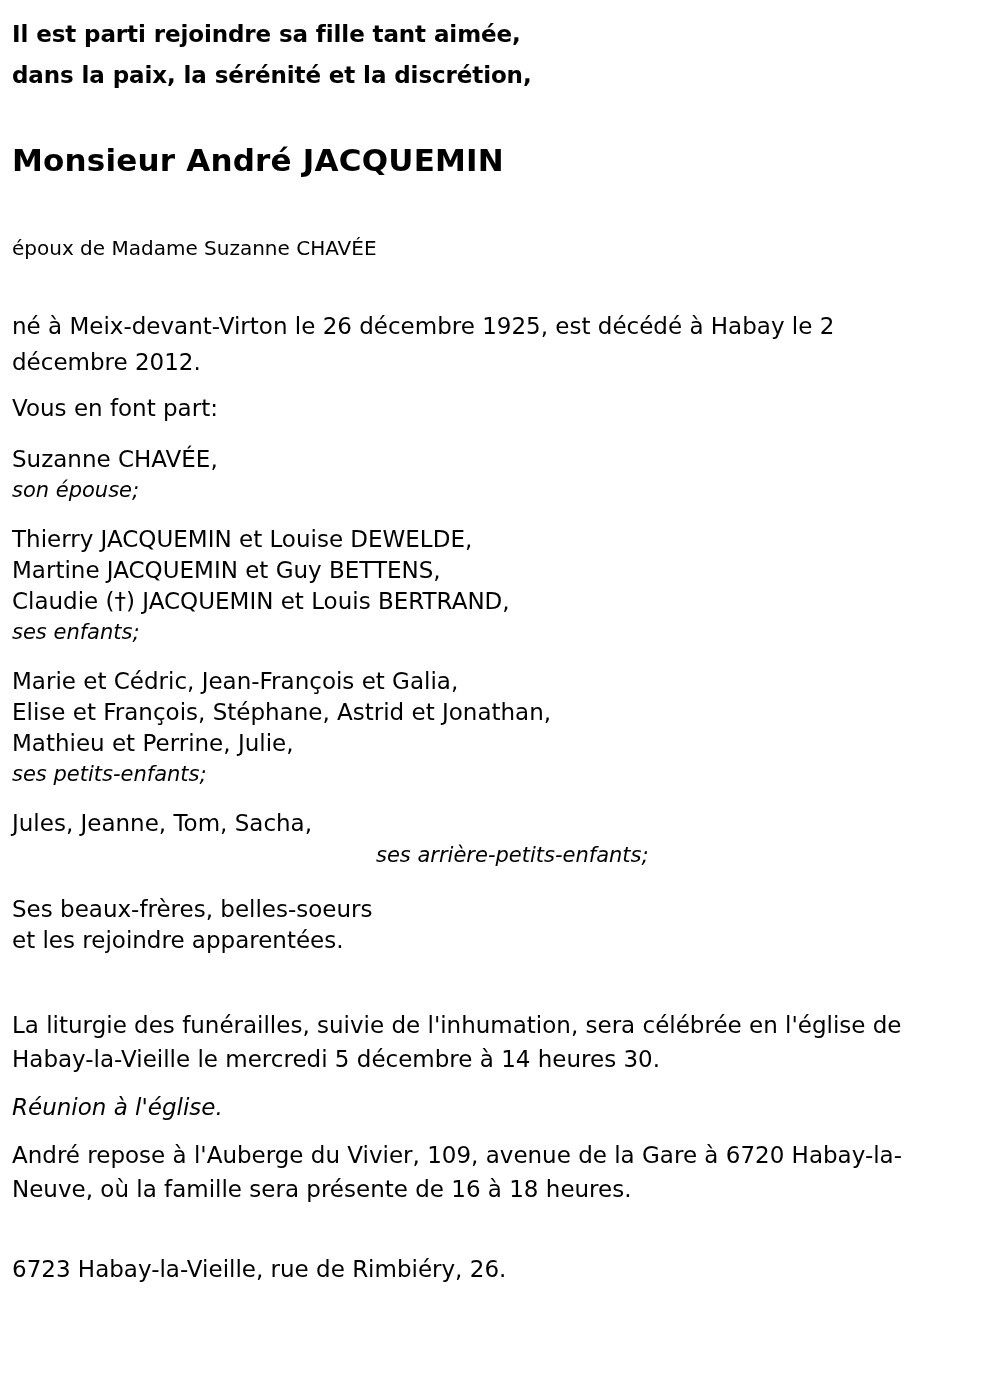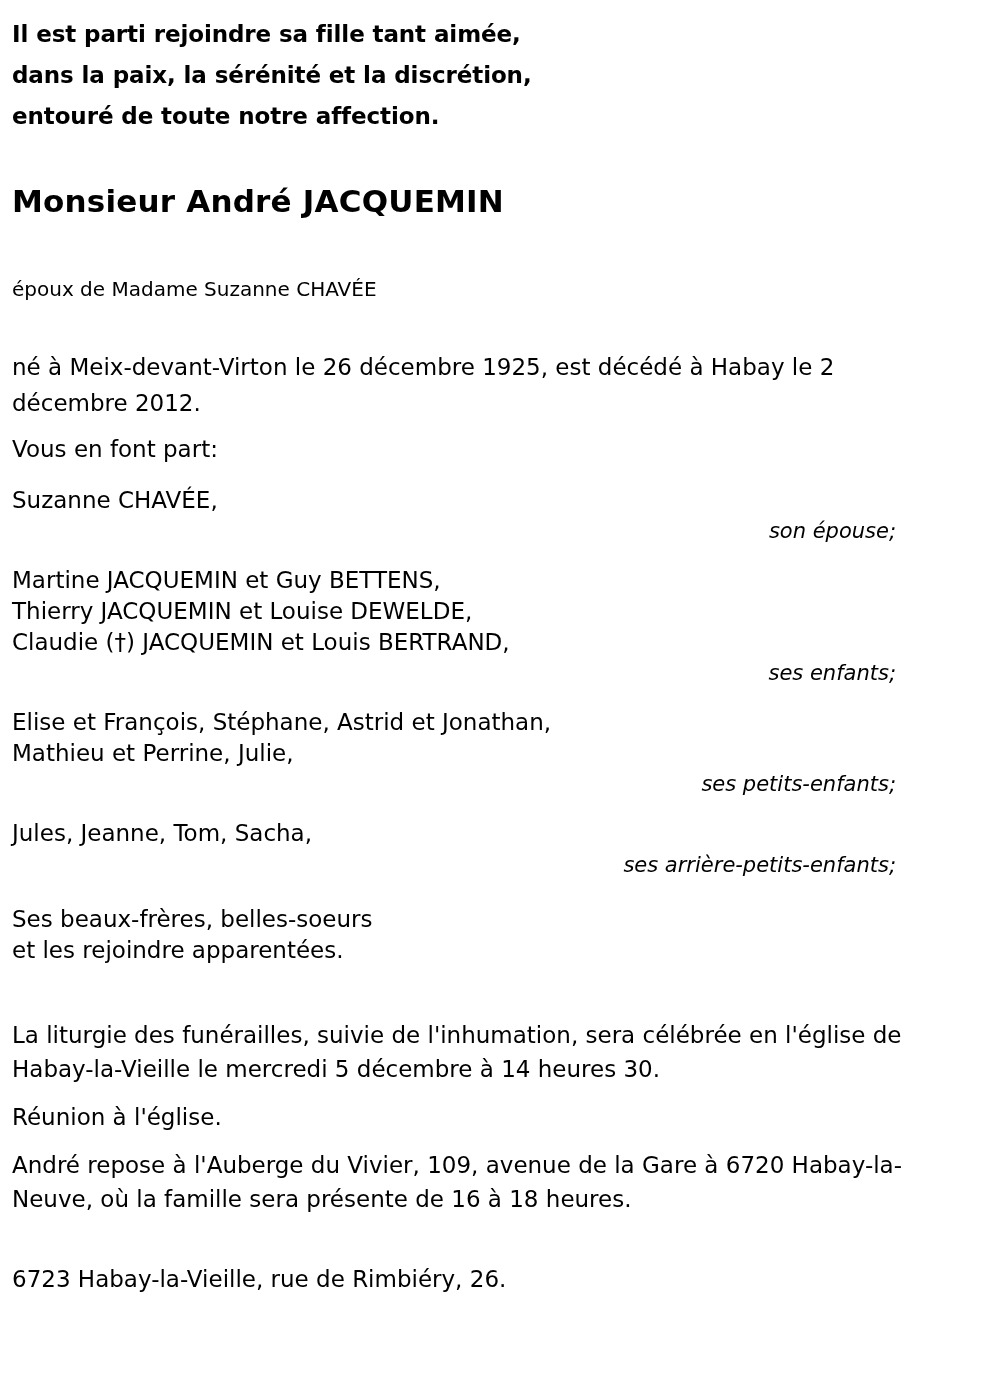--- a/index.html
+++ b/index.html
@@ -61,21 +61,20 @@
     margin-top: 18px;
   }
   .block .names {
     font-size: 23px;
     line-height: 31px;
   }
   .block .role {
     font-style: italic;
     font-size: 21px;
     line-height: 31px;
-    text-align: right;
     padding-right: 8px;
   }
   .role.two-line {
     line-height: 33px;
     font-style: italic;
   }
 
   .relatives {
     font-size: 23px;
     line-height: 31px;
@@ -85,20 +84,21 @@
   .ceremony {
     font-size: 23px;
     line-height: 34px;
     margin-top: 52px;
     max-width: 975px;
   }
   .reunion {
     font-size: 23px;
     line-height: 34px;
     margin-top: 14px;
+    font-style: italic;
   }
   .repose {
     font-size: 23px;
     line-height: 34px;
     margin-top: 14px;
     max-width: 975px;
   }
   .address {
     font-size: 23px;
     line-height: 34px;
@@ -106,49 +106,49 @@
   }
 </style>
 </head>
 <body>
 
 <div class="page">
 
   <div class="intro">
     <div>Il est parti rejoindre sa fille tant aimée,</div>
     <div>dans la paix, la sérénité et la discrétion,</div>
-    <div>entouré de toute notre affection.</div>
   </div>
 
   <div class="name">Monsieur André JACQUEMIN</div>
 
   <div class="spouse-line">époux de Madame Suzanne CHAVÉE</div>
 
   <div class="birth">né à Meix-devant-Virton le 26 décembre 1925, est décédé à Habay le 2 décembre 2012.</div>
 
   <div class="announce">Vous en font part:</div>
 
   <div class="block">
     <div class="names">
       <div>Suzanne CHAVÉE,</div>
     </div>
     <div class="role">son épouse;</div>
   </div>
 
   <div class="block">
     <div class="names">
+      <div>Thierry JACQUEMIN et Louise DEWELDE,</div>
       <div>Martine JACQUEMIN et Guy BETTENS,</div>
-      <div>Thierry JACQUEMIN et Louise DEWELDE,</div>
       <div>Claudie (†) JACQUEMIN et Louis BERTRAND,</div>
     </div>
     <div class="role">ses enfants;</div>
   </div>
 
   <div class="block">
     <div class="names">
+      <div>Marie et Cédric, Jean-François et Galia,</div>
       <div>Elise et François, Stéphane, Astrid et Jonathan,</div>
       <div>Mathieu et Perrine, Julie,</div>
     </div>
     <div class="role">ses petits-enfants;</div>
   </div>
 
   <div class="block">
     <div class="names">
       <div>Jules, Jeanne, Tom, Sacha,</div>
     </div>

